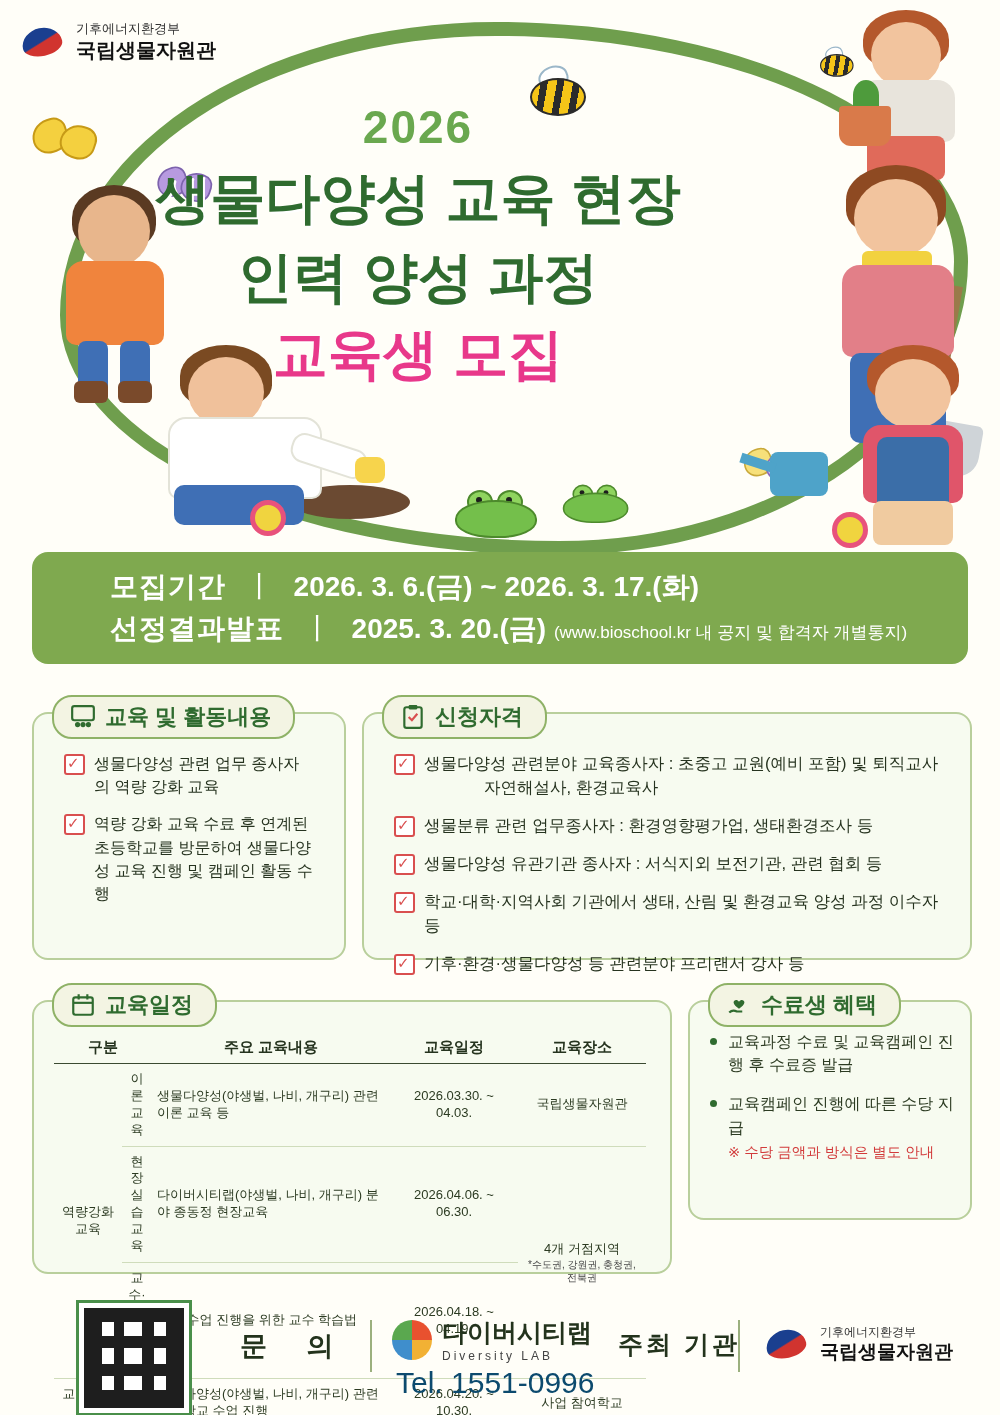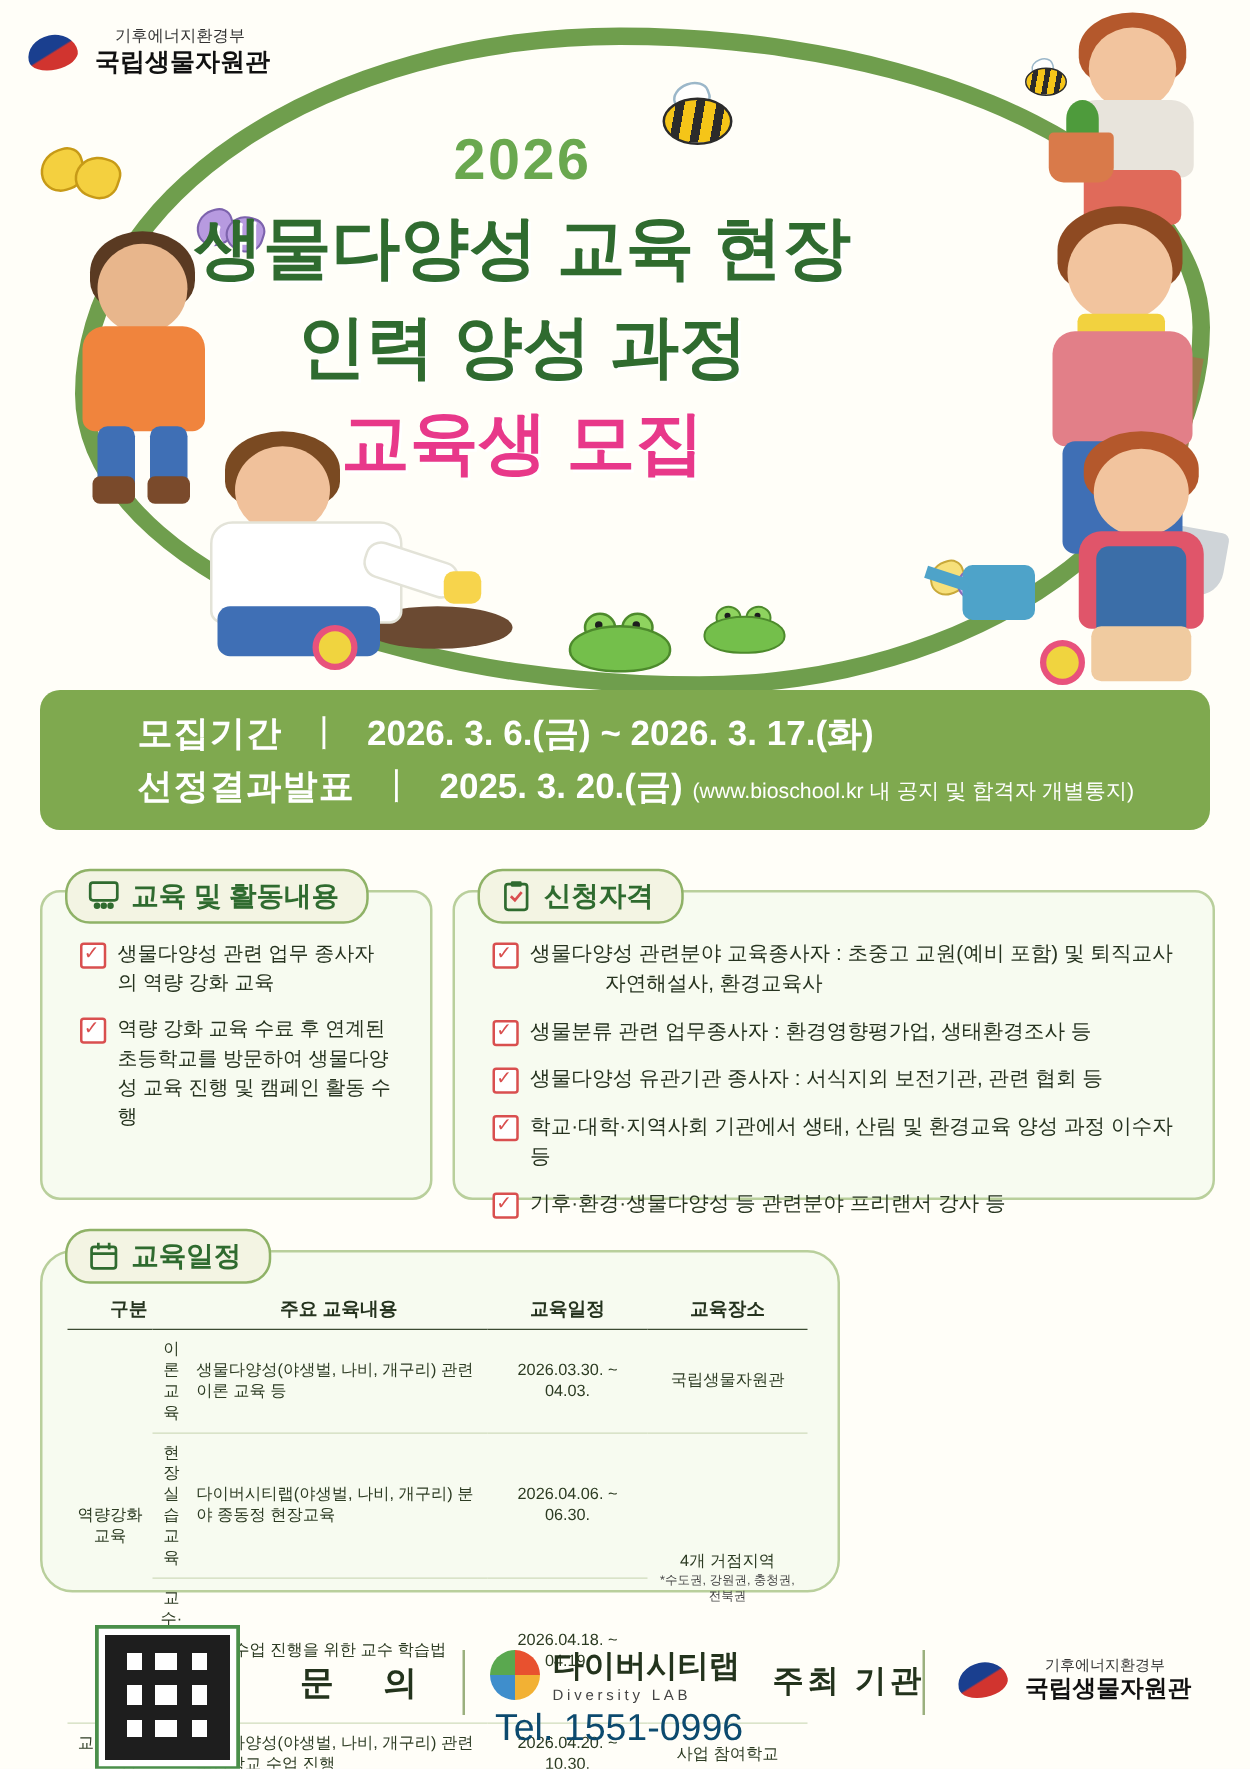--- a/index.html
+++ b/index.html
@@ -13,21 +13,21 @@
   }
   .poster{position:relative;width:1000px;height:1415px;background:#fffef8;}
 
   
   .gov-logo{position:absolute;left:18px;top:18px;display:flex;align-items:center;gap:10px;}
   .taegeuk{width:48px;height:48px;position:relative;}
   .taegeuk .c1{position:absolute;left:4px;top:10px;width:40px;height:28px;
      background:linear-gradient(160deg,#1a3f8f 0%,#1a3f8f 48%,#d1342f 52%,#d1342f 100%);
      border-radius:50%/60% 60% 40% 40%;transform:rotate(-12deg);}
   .gov-text{line-height:1.25;}
-  .gov-text .l1{font-size:13px;color:#333;margin-left:16px;}
+  .gov-text .l1{font-size:13px;color:#333;}
   .gov-text .l2{font-size:20px;font-weight:bold;color:#111;}
 
   
   .hero{position:absolute;left:0;top:0;width:1000px;height:555px;}
   .blob{
     position:absolute;left:60px;top:22px;width:880px;height:505px;
     border:14px solid #6f9e4d;border-radius:48% 52% 45% 55%/55% 45% 55% 45%;
     background:transparent;
   }
   .hero-text{position:absolute;left:0;top:100px;width:836px;text-align:center;}
@@ -130,21 +130,21 @@
   .card{position:absolute;border:2px solid #b9cf9c;border-radius:16px;background:#f7fbf0;}
   .card-title{
     position:absolute;top:-19px;left:18px;background:#f3f4e3;border:2px solid #8fb267;
     border-radius:20px;padding:5px 22px 5px 16px;display:flex;align-items:center;gap:9px;
     font-size:22px;font-weight:bold;color:#2f6b2f;white-space:nowrap;
   }
   .ticon{width:26px;height:26px;flex:0 0 26px;}
 
   .c-left{left:32px;top:712px;width:310px;height:244px;}
   .c-right{left:362px;top:712px;width:606px;height:244px;}
-  .c-sched{left:32px;top:1000px;width:636px;height:270px;border-radius:26px;}
+  .c-sched{left:32px;top:1000px;width:636px;height:270px;}
   .c-benefit{left:688px;top:1000px;width:280px;height:216px;}
 
   ul.items{list-style:none;margin:12px;padding:26px 18px 0 18px;}
   ul.items li{display:flex;gap:9px;margin-bottom:14px;font-size:16px;line-height:1.45;color:#26331f;}
   .chk{flex:0 0 17px;width:17px;height:17px;margin-top:2px;background:#fff;border:2px solid #d94f4f;border-radius:3px;position:relative;}
   .chk:after{content:"✓";position:absolute;left:1px;top:-4px;font-size:15px;color:#d94f4f;font-weight:bold;}
   .c-right ul.items li{font-size:16.5px;}
   .sub{display:block;font-size:16.5px;}
 
   
@@ -409,20 +409,36 @@
         <tr class="last">
           <td class="c" colspan="2">교육캠페인 활동</td>
           <td>생물다양성(야생벌, 나비, 개구리) 관련 초등학교 수업 진행</td>
           <td class="c">2026.04.20. ~ 10.30.</td>
           <td class="c">사업 참여학교</td>
         </tr>
       </tbody>
     </table>
   </div>
 
+  <div class="card c-benefit">
+    <div class="card-title">
+      <svg class="ticon" viewBox="0 0 24 24">
+        <path d="M12 9c-1.5-2.5-5-2-5 .8 0 2 2.6 4 5 5.7 2.4-1.7 5-3.7 5-5.7 0-2.8-3.5-3.3-5-.8z" fill="#2f6b2f"></path>
+        <path d="M3 19c2-2 5-2 7-1h5" fill="none" stroke="#2f6b2f" stroke-width="2"></path>
+      </svg>
+      <span>수료생 혜택</span>
+    </div>
+    <ul class="bullets">
+      <li><span>교육과정 수료 및 교육캠페인 진행 후 수료증 발급</span></li>
+      <li>
+        <span>교육캠페인 진행에 따른 수당 지급</span>
+        <span class="red">※ 수당 금액과 방식은 별도 안내</span>
+      </li>
+    </ul>
+  </div>
 
   <div class="footer">
     <div class="qr">
         <div class="grid"></div>
       </div>
     <div class="inq">문 의</div>
     <div class="vl vl1"></div>
     <div class="dlab">
       <div class="dlab-mark"></div>
       <div class="dlab-tx">

